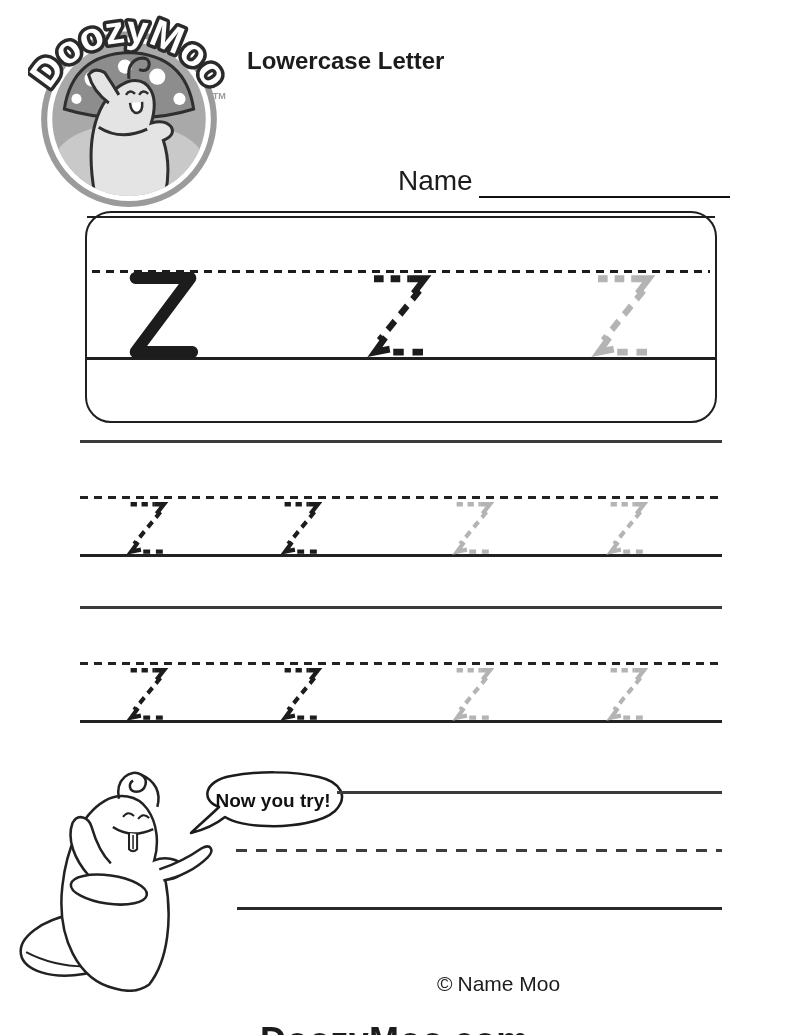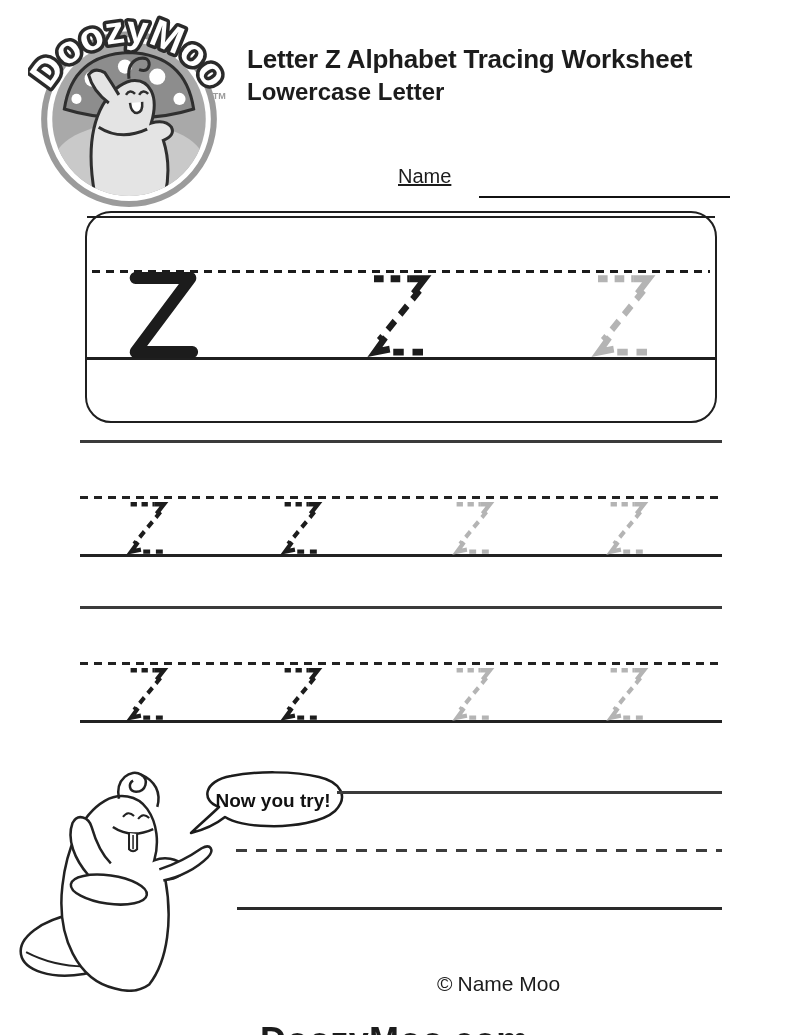--- a/index.html
+++ b/index.html
@@ -6,21 +6,21 @@
   .page{
     position:relative;width:800px;height:1035px;background:#ffffff;
     margin:0 auto;overflow:hidden;
     font-family:"Liberation Sans", sans-serif;color:#1c1c1c;
   }
   
   .logo-svg{position:absolute;left:28px;top:6px;width:202px;height:202px;}
   .title-block{position:absolute;left:247px;top:44px;white-space:nowrap;}
   .title{font-size:26px;font-weight:700;letter-spacing:-0.2px;}
   .subtitle{font-size:24px;font-weight:700;margin-top:3px;}
-  .name-label{position:absolute;left:398px;top:165px;font-size:20px;font-weight:500;text-decoration:underline;}
+  .name-label{position:absolute;left:398px;top:165px;font-size:28px;font-weight:500;}
   .name-line{position:absolute;left:479px;top:196px;width:251px;height:2px;background:#111;}
   
   .example-box{
     position:absolute;left:85px;top:211px;width:628px;height:208px;
     border:2.5px solid #1f1f1f;border-radius:26px;
   }
   .box-top-line{position:absolute;left:0;right:0;top:3px;height:2px;background:#1f1f1f;}
   .box-midline{position:absolute;left:5px;right:5px;top:57px;height:2.5px;
     background-image:repeating-linear-gradient(90deg,#1b1b1b 0,#1b1b1b 8px,transparent 8px,transparent 14px);}
   .box-baseline{position:absolute;left:0;right:0;top:144px;height:2.5px;background:#1f1f1f;}
@@ -107,21 +107,20 @@
         </g>
       </g>
     </g>
     <text font-family="Liberation Sans, sans-serif" font-size="38" font-weight="bold" fill="#ffffff" stroke="#2a2a2a" stroke-width="7" paint-order="stroke" stroke-linejoin="round">
       <textPath href="#brandArc" startOffset="50%" text-anchor="middle">DoozyMoo</textPath>
     </text>
     <text x="183" y="92" font-size="9" fill="#9b9b9b" font-weight="bold">TM</text>
   </svg>
 
   <div class="title-block">
-    <div class="title">Letter Z Alphabet Tracing Worksheet</div>
     <div class="subtitle">Lowercase Letter</div>
   </div>
 
   <div class="name-label">Name</div>
   <div class="name-line"></div>
 
   <div class="example-box">
     <div class="box-top-line"></div>
     <div class="box-midline"></div>
     <div class="box-baseline"></div>

